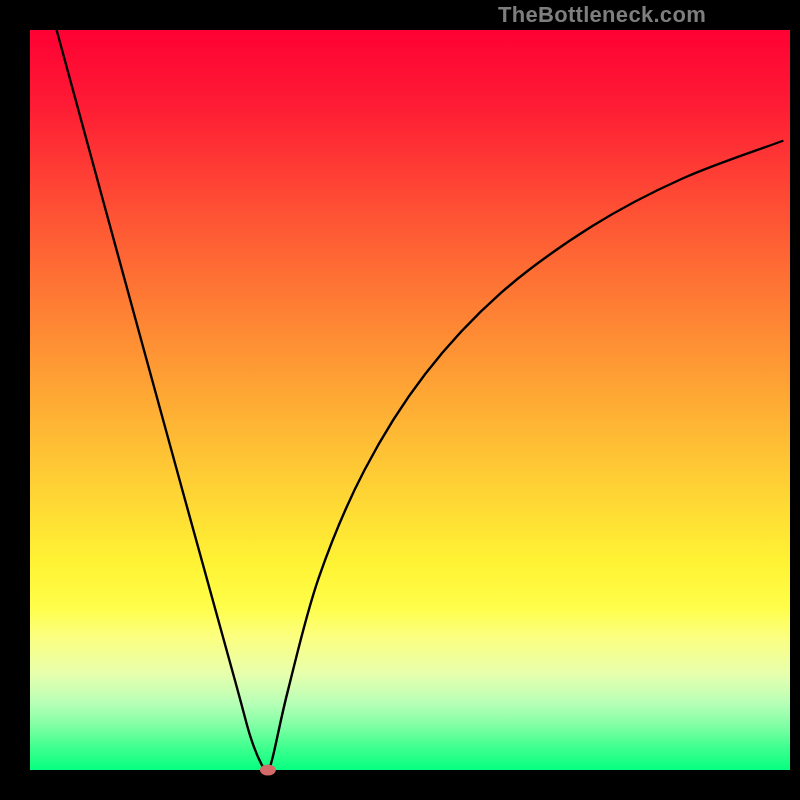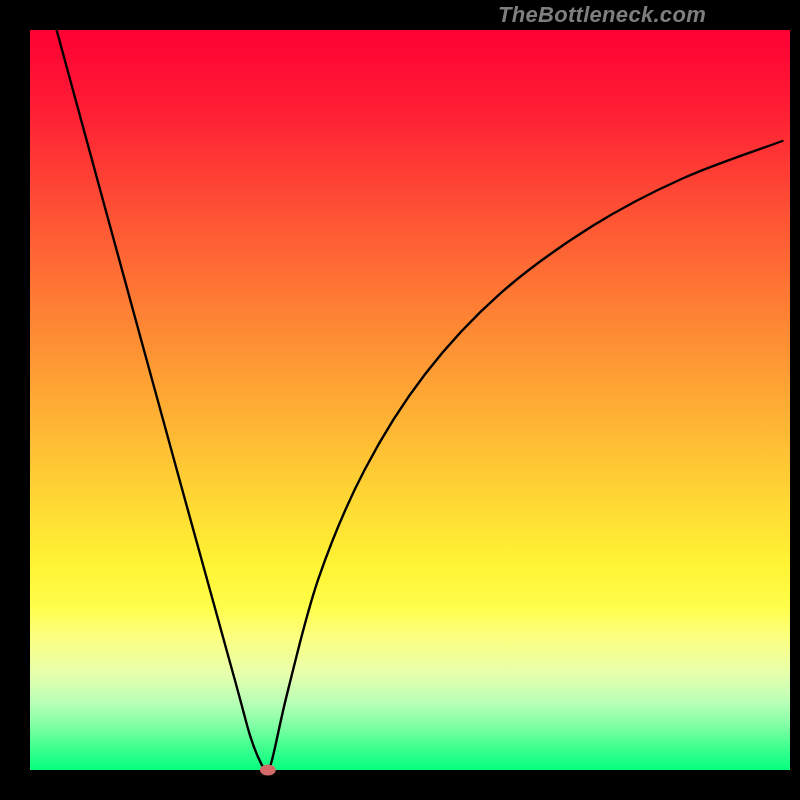--- a/index.html
+++ b/index.html
@@ -10,21 +10,20 @@
     background: #000;
     overflow: hidden;
   }
   .frame {
     position: absolute;
     left: 0;
     top: 0;
     width: 716px;
     height: 800px;
     background: #000;
-    font-style: italic;
   }
   .watermark {
     position: absolute;
     top: 2px;
     right: 10px;
     font-family: Arial, Helvetica, sans-serif;
     font-size: 22px;
     font-weight: 600;
     color: #7e7e7e;
     letter-spacing: 0.3px;

